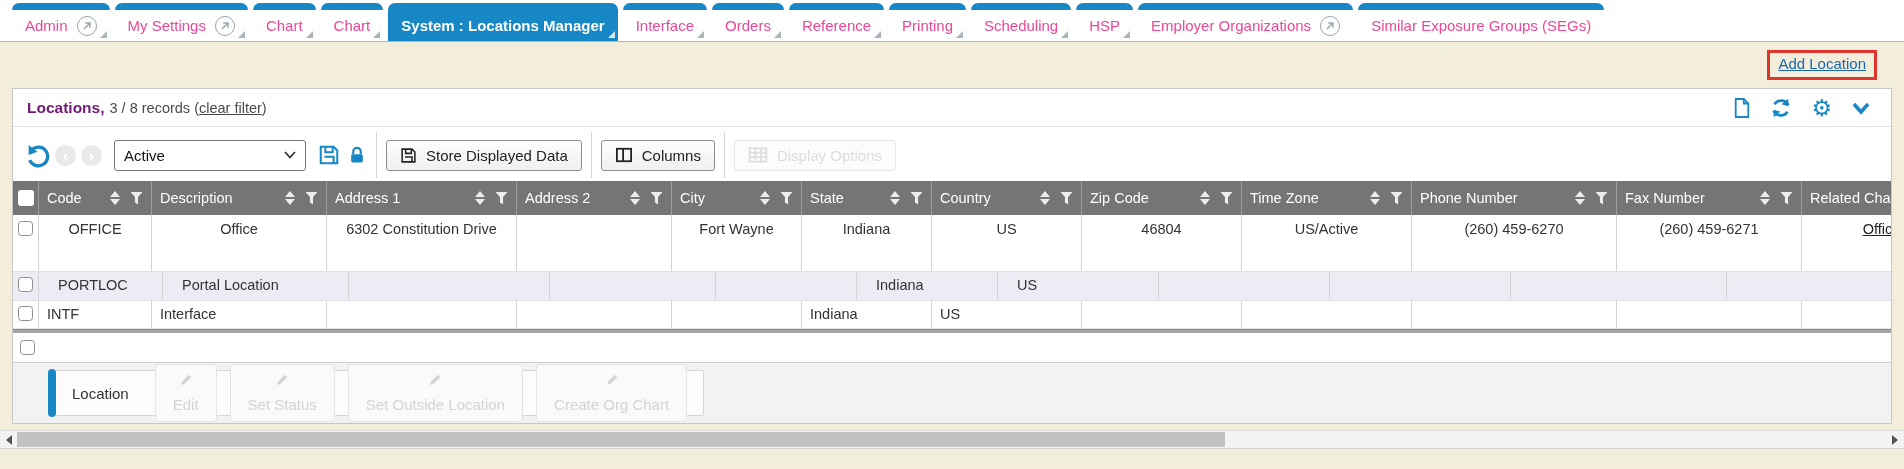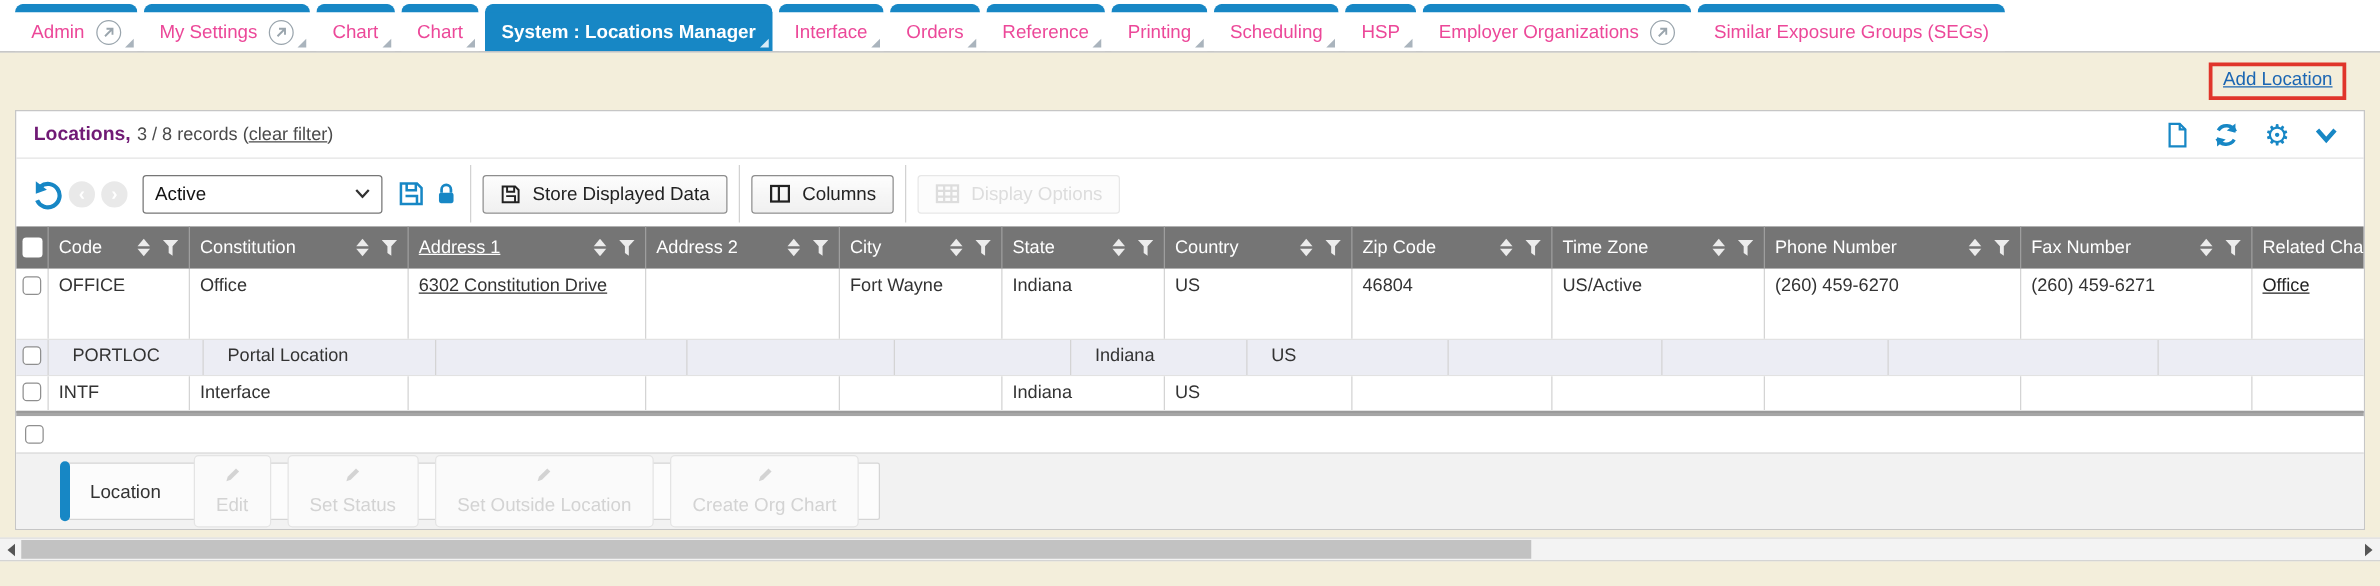--- a/index.html
+++ b/index.html
@@ -99,23 +99,23 @@
   .funnel{
     width:13px; height:13px; background:#ececec;
     clip-path:polygon(0 0,100% 0,62% 42%,62% 100%,38% 84%,38% 42%);
   }
   .trow{ display:flex; border-bottom:1px solid #e2e2e2; background:#fff; }
   .trow.alt{ background:#ecedf4; }
   .td{
     flex:0 0 auto; padding:6px 8px 0; font-size:14.5px; color:#333;
     border-right:1px solid #d4d4d4; overflow:hidden;
   }
-  .r1{ height:57px; } .r2{ height:29px;gap:11px; } .r3{ height:28px; }
+  .r1{ height:57px;text-align:center; } .r2{ height:29px;gap:11px; } .r3{ height:28px; }
   .c0{ width:26px; display:flex; justify-content:center; padding:6px 0 0; }
-  .c1{ width:113px; } .c2{ width:175px; } .c3{ width:190px;text-decoration:underline; } .c4{ width:155px; }
+  .c1{ width:113px; } .c2{ width:175px; } .c3{ width:190px; } .c4{ width:155px; }
   .c5{ width:130px; } .c6{ width:130px; } .c7{ width:150px; } .c8{ width:160px; }
   .c9{ width:170px; } .c10{ width:205px; } .c11{ width:185px; } .c12{ width:160px; }
   .link-dark{ color:#222; text-decoration:underline; cursor:pointer; }
   .cb{ width:15px; height:15px; border:1.5px solid #8f8f8f; border-radius:3.5px; background:#fff; display:inline-block; cursor:pointer; }
   .cb-head{ width:16px; height:16px; background:#fff; border-radius:3px; display:inline-block; cursor:pointer; }
   .th.c0{ align-items:center; padding-top:0; display:flex; }
 
   .darkbar{ height:4px; background:#a6a6a6; border-top:1px solid #8f8f8f; }
   .footcb{ height:30px; background:#fff; display:flex; align-items:center; padding-left:7px; border-bottom:1px solid #cfcfcf; }
 
@@ -329,21 +329,21 @@
           <span>Code</span>
           <span class="sortwrap">
             <span class="sort">
               <span class="u"></span>
               <span class="d"></span>
             </span>
             <span class="funnel"></span>
           </span>
         </div>
       <div class="th c2">
-          <span>Constitution</span>
+          <span>Description</span>
           <span class="sortwrap">
             <span class="sort">
               <span class="u"></span>
               <span class="d"></span>
             </span>
             <span class="funnel"></span>
           </span>
         </div>
       <div class="th c3">
           <span>Address 1</span>

